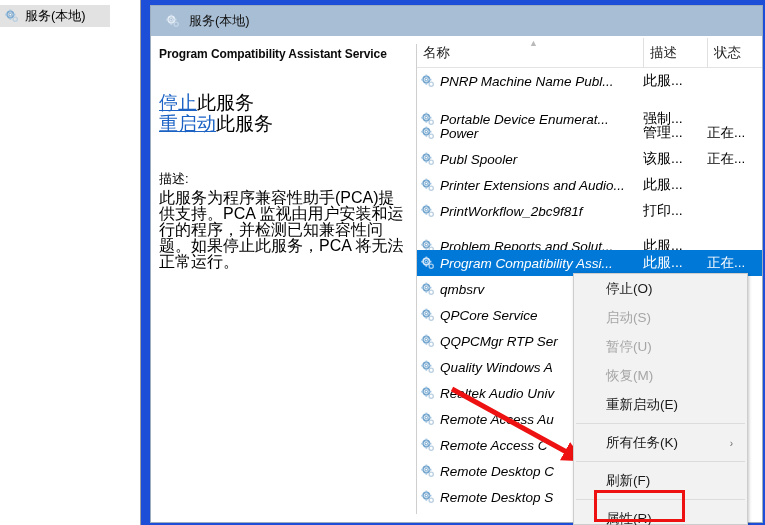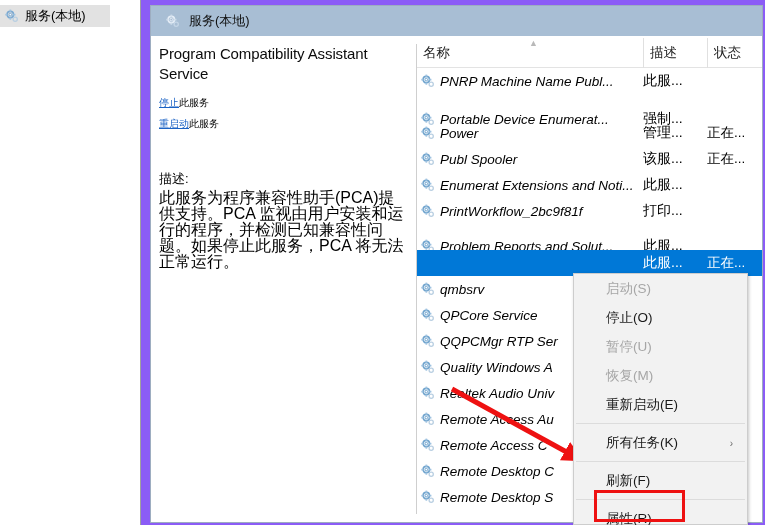--- a/index.html
+++ b/index.html
@@ -2,21 +2,21 @@
 <html><head>
 <meta charset="utf-8">
 <style>
   * { box-sizing: border-box; margin: 0; padding: 0; }
   html, body {
     width: 765px; height: 525px;
     overflow: hidden;
     background: #ffffff;
     font-family: "Liberation Sans", "DejaVu Sans", sans-serif;
   }
-  #root { position: relative; width: 765px; height: 525px; background: #8b5cf6; }
+  #root { position: relative; width: 765px; height: 525px; background: #1d4ed8; }
 
   
   .tree-panel {
     position: absolute; left: 0; top: 0; width: 141px; height: 525px;
     background: #ffffff; border-right: 1px solid #a0a0a0;
   }
   .tree-item {
     position: absolute; left: 0; top: 5px; width: 110px; height: 22px;
     display: flex; align-items: center; gap: 5px;
     background: #e2e2e2; padding-left: 4px;
@@ -40,24 +40,24 @@
     display: flex; align-items: center; gap: 8px; padding-left: 14px;
   }
   .detail-header-title { font-size: 13px; color: #111; }
 
   
   .info-col {
     position: absolute; left: 8px; top: 38px; width: 258px; height: 470px;
     border-right: 1px solid #cfcfcf; padding-right: 8px;
   }
   .svc-title {
-    font-size: 15px; font-weight: normal; color: #0b0b0b; line-height: 20px;
+    font-size: 12px; font-weight: bold; color: #0b0b0b; line-height: 20px;
     letter-spacing: -0.1px;
   }
-  .links { margin-top: 8px; line-height: 21px; font-size: 10px; color: #000; }
+  .links { margin-top: 28px; line-height: 21px; font-size: 19px; color: #000; }
   .links a { color: #1b62c4; text-decoration: underline; cursor: pointer; }
   .desc-label { margin-top: 36px; font-size: 13px; color: #000; }
   .desc-body { margin-top: 2px; font-size: 16px; color: #000; line-height: 16px; }
 
   
   .list-col {
     position: absolute; left: 266px; top: 32px; right: 0; bottom: 0;
     background: #ffffff; overflow: hidden;
   }
   .list-head {
@@ -318,21 +318,21 @@
           <rect x="5.5" y="1.6" width="1.7" height="2.2"></rect>
           <rect x="5.5" y="9.5" width="1.7" height="2.2"></rect>
           <rect x="1.3" y="5.8" width="2.2" height="1.7"></rect>
           <rect x="9.2" y="5.8" width="2.2" height="1.7"></rect>
         </g>
         <g fill="none" stroke="#b9cfe2" stroke-width="1.3">
           <circle cx="11.2" cy="11.2" r="2.1"></circle>
         </g>
       </svg>
     </span>
-         <span>Enumerat Extensions and Noti...</span>
+         <span>Printer Extensions and Audio...</span>
        </div>
        <div class="cell-desc">此服...</div>
        <div class="cell-status"></div>
           </div>
           <div class="row" style="top: 130px;">
             <div class="cell-name">
 
     <span class="gear">
       <svg width="16" height="16" viewBox="0 0 16 16">
         <g fill="none" stroke="#6fa3cd" stroke-width="1.6">
@@ -374,20 +374,41 @@
           <circle cx="11.2" cy="11.2" r="2.1"></circle>
         </g>
       </svg>
     </span>
          <span>Problem Reports and Solut...</span>
        </div>
        <div class="cell-desc">此服...</div>
        <div class="cell-status"></div>
           </div>
           <div class="row selected" style="top: 182px;">
+            <div class="cell-name">
+
+    <span class="gear">
+      <svg width="16" height="16" viewBox="0 0 16 16">
+        <g fill="none" stroke="#dbeaf8" stroke-width="1.6">
+          <circle cx="6.3" cy="6.6" r="3.2"></circle>
+        </g>
+        <circle cx="6.3" cy="6.6" r="1.3" fill="#0078d7" stroke="#dbeaf8" stroke-width="1"></circle>
+        <g fill="#bcd8f2">
+          <rect x="5.5" y="1.6" width="1.7" height="2.2"></rect>
+          <rect x="5.5" y="9.5" width="1.7" height="2.2"></rect>
+          <rect x="1.3" y="5.8" width="2.2" height="1.7"></rect>
+          <rect x="9.2" y="5.8" width="2.2" height="1.7"></rect>
+        </g>
+        <g fill="none" stroke="#a9cdee" stroke-width="1.3">
+          <circle cx="11.2" cy="11.2" r="2.1"></circle>
+        </g>
+      </svg>
+    </span>
+         <span>Program Compatibility Assi...</span>
+       </div>
        <div class="cell-desc">此服...</div>
        <div class="cell-status">正在...</div>
           </div>
           <div class="row" style="top: 208px;">
             <div class="cell-name">
 
     <span class="gear">
       <svg width="16" height="16" viewBox="0 0 16 16">
         <g fill="none" stroke="#6fa3cd" stroke-width="1.6">
           <circle cx="6.3" cy="6.6" r="3.2"></circle>
@@ -616,25 +637,25 @@
   <svg class="annot-arrow">
     <defs>
       <marker id="arrowhead" markerWidth="4.2" markerHeight="4.2" refX="1.6" refY="2.1" orient="auto">
         <polygon points="0,0 4.2,2.1 0,4.2" fill="#ee1111"></polygon>
       </marker>
     </defs>
     <line x1="452" y1="389" x2="572" y2="455" stroke="#ee1111" stroke-width="5" marker-end="url(#arrowhead)"></line>
   </svg>
 
   <div class="ctx-menu" id="ctx-menu">
+      <div class="ctx-item">
+        <span>停止(O)</span>
+      </div>
       <div class="ctx-item disabled">
         <span>启动(S)</span>
-      </div>
-      <div class="ctx-item">
-        <span>停止(O)</span>
       </div>
       <div class="ctx-item disabled">
         <span>暂停(U)</span>
       </div>
       <div class="ctx-item disabled">
         <span>恢复(M)</span>
       </div>
       <div class="ctx-item">
         <span>重新启动(E)</span>
       </div>

